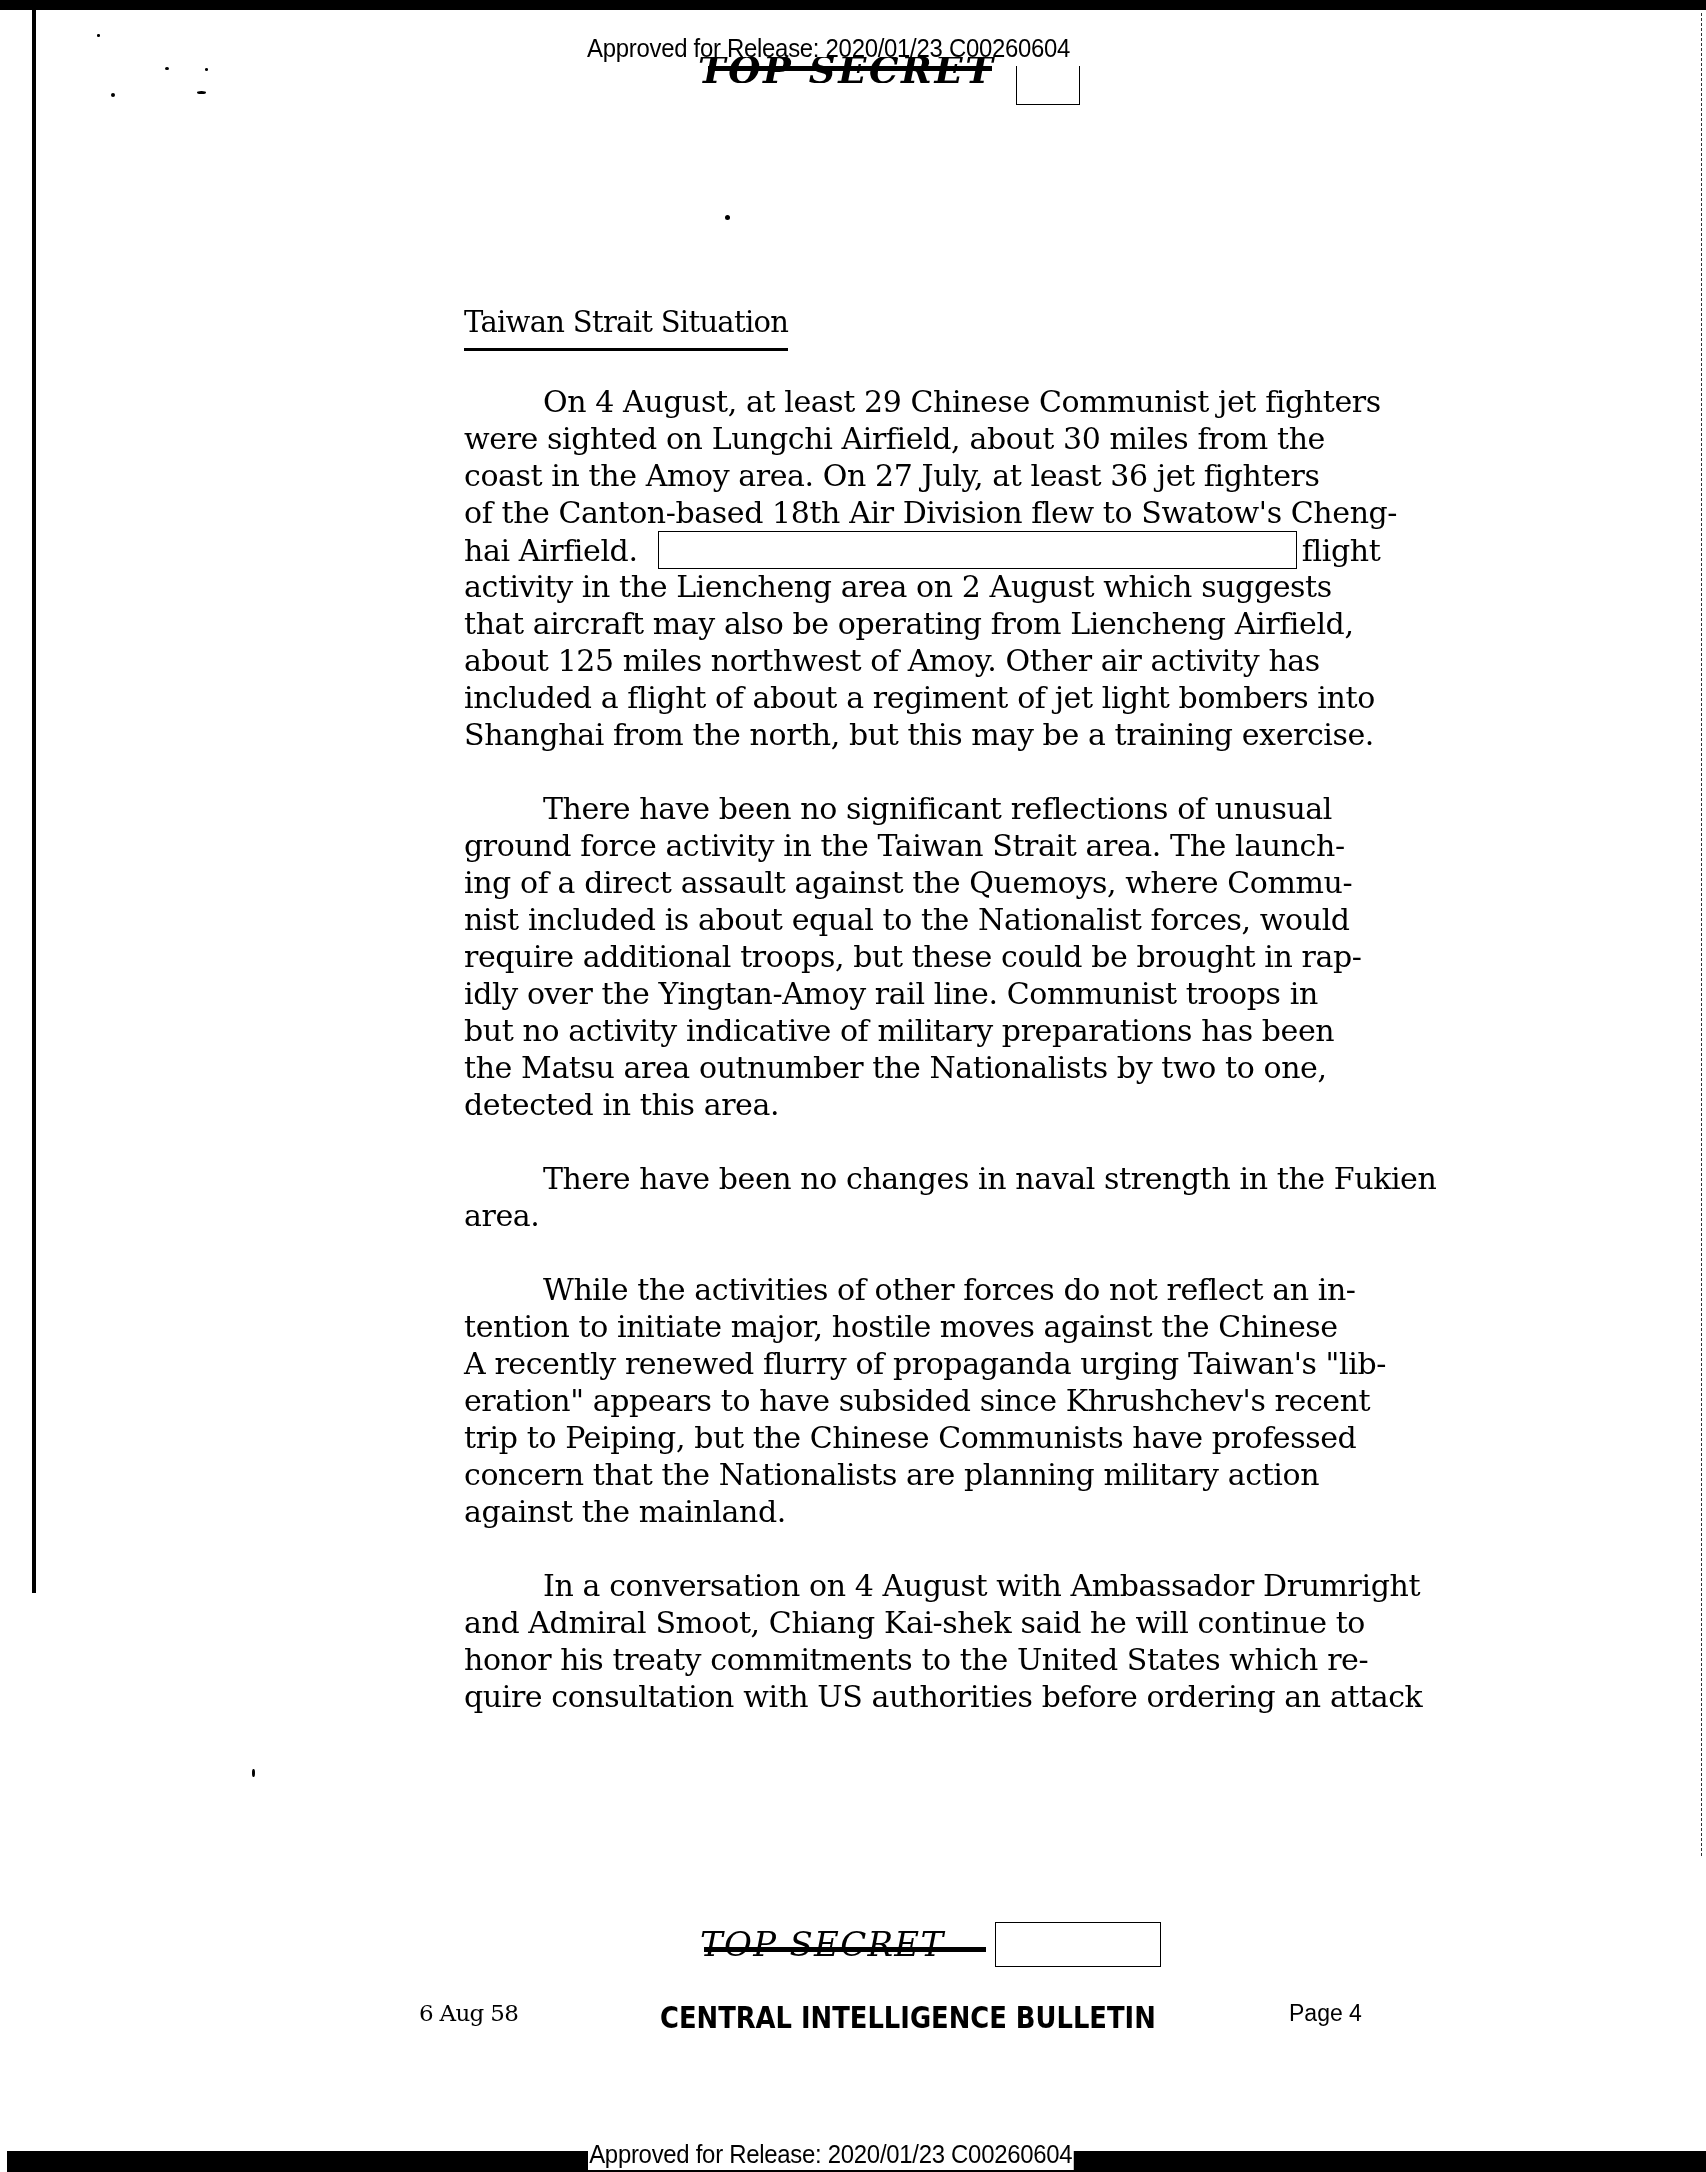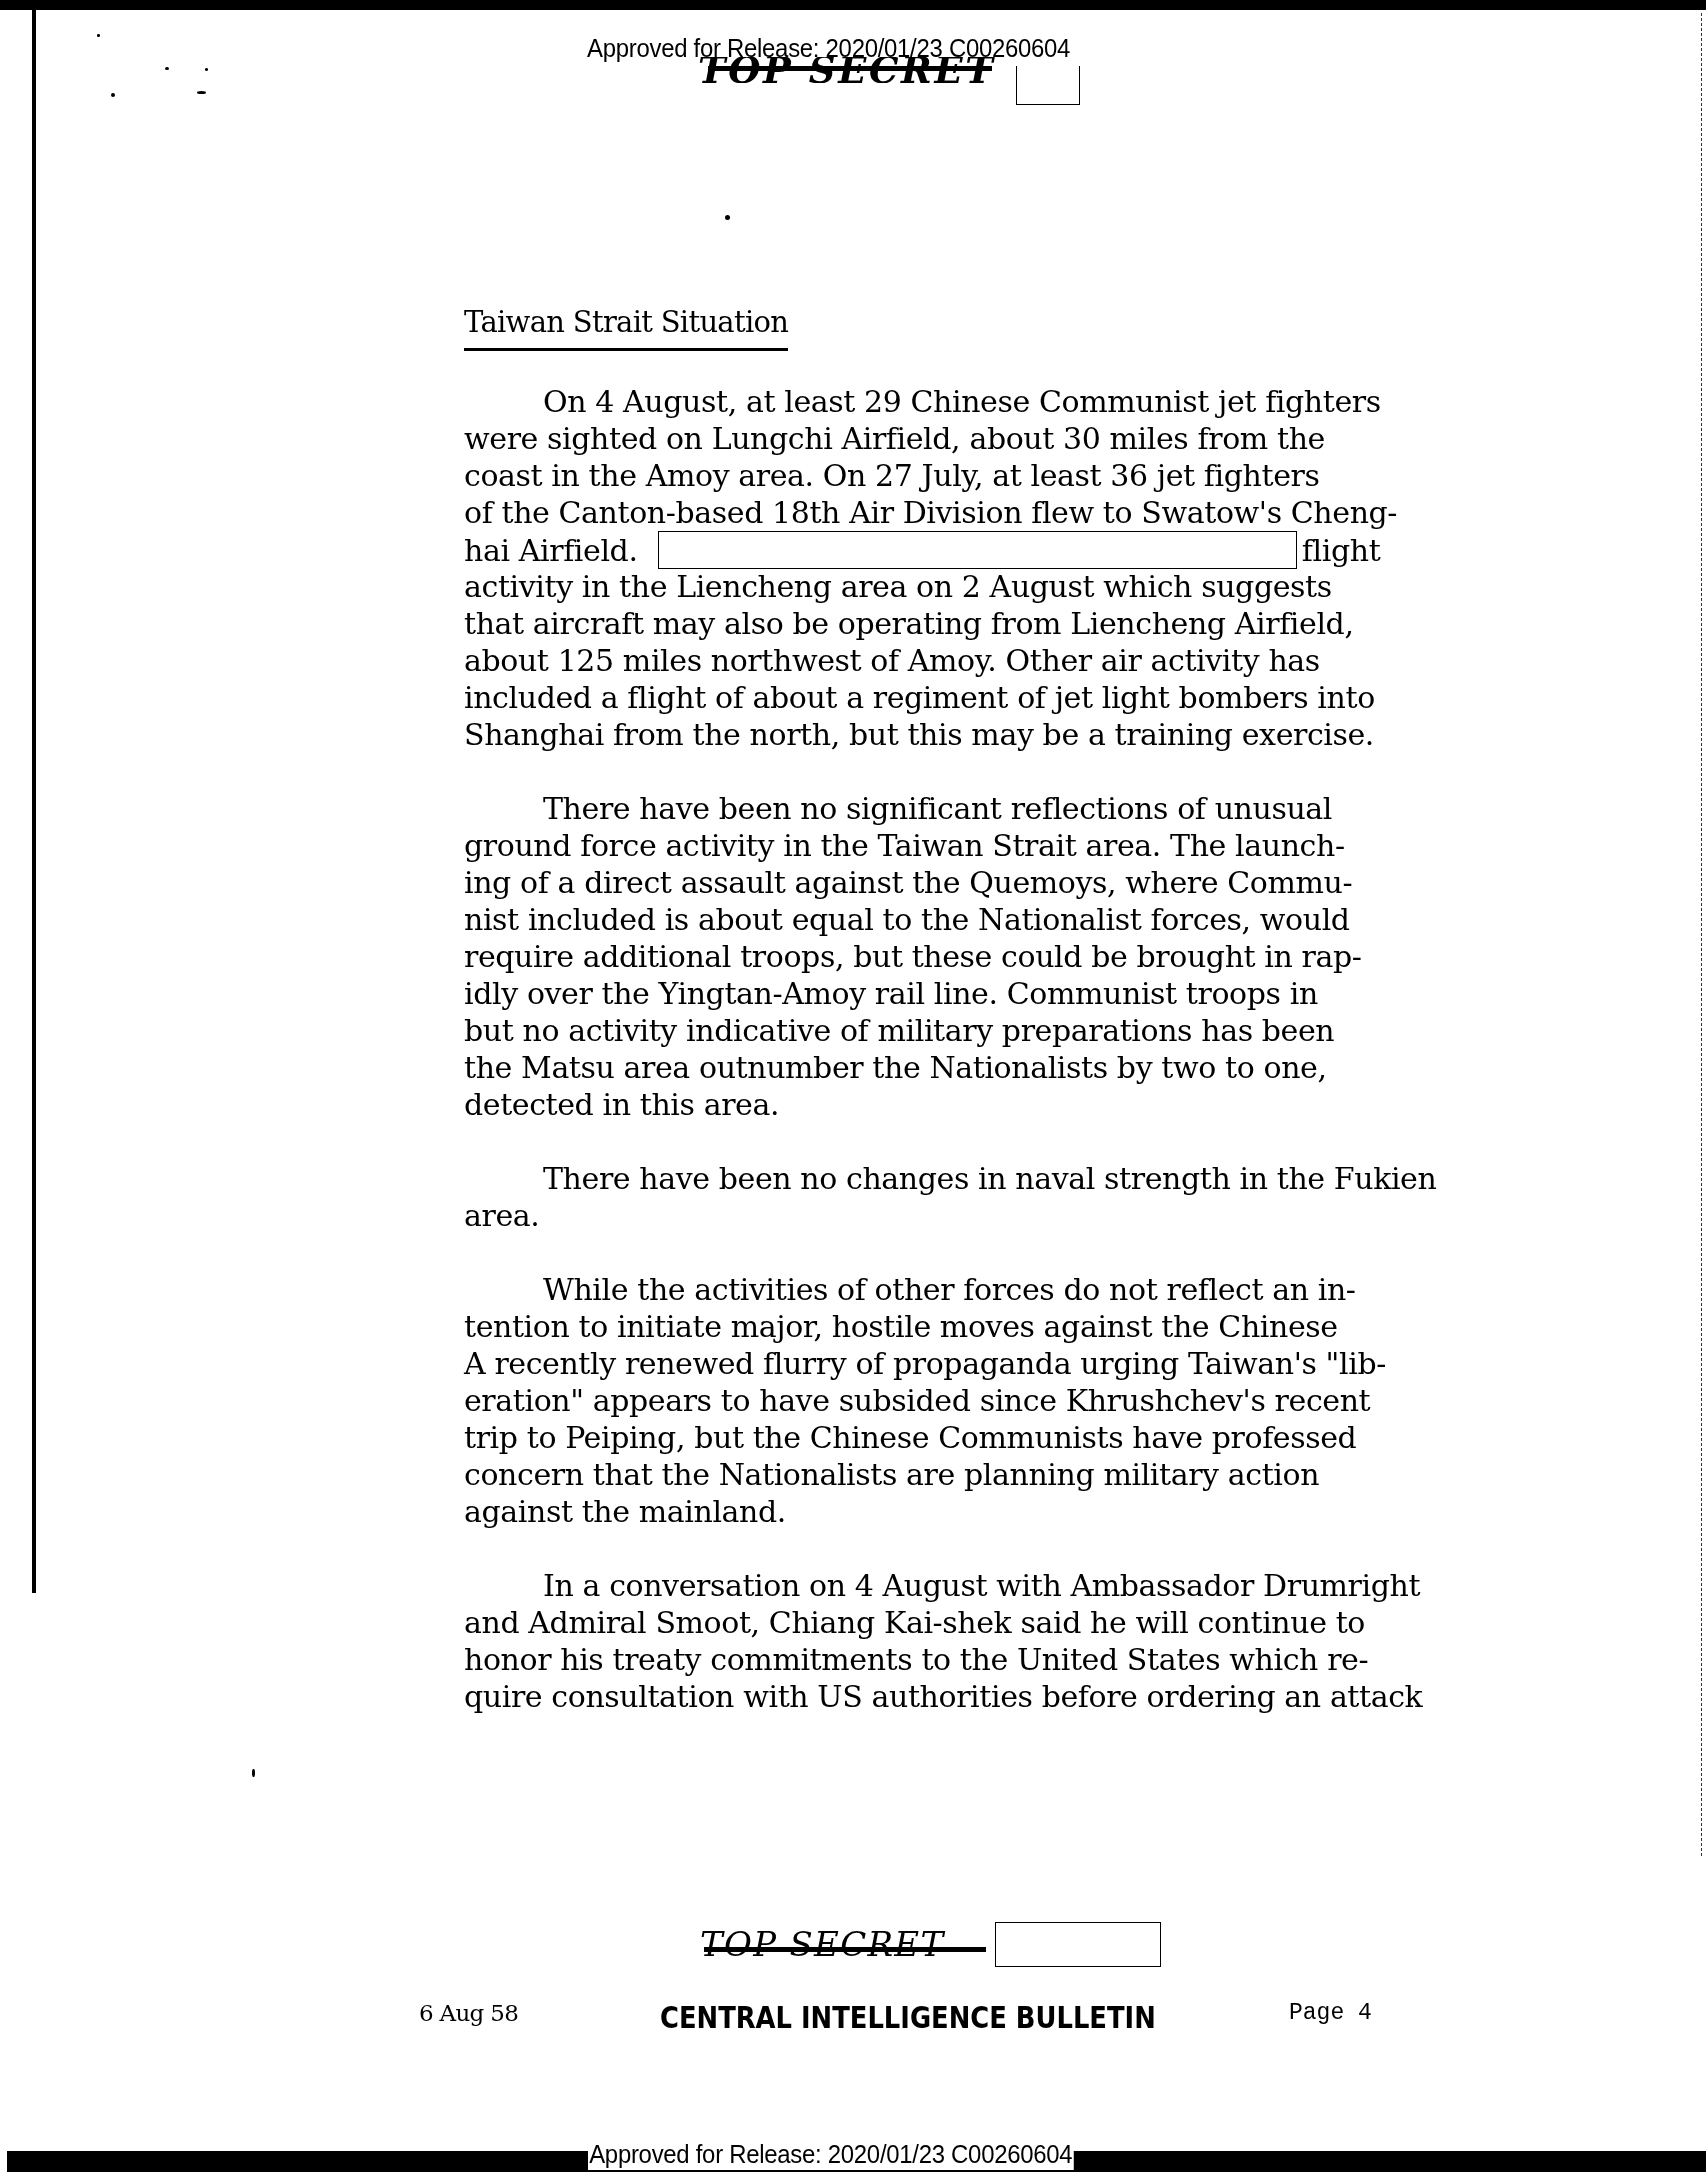--- a/index.html
+++ b/index.html
@@ -155,21 +155,21 @@
       left: 660px;
       font-family: "DejaVu Sans", sans-serif;
       font-weight: bold;
       font-size: 30px;
       letter-spacing: 0px;
       transform: scaleX(0.86);
       transform-origin: left top;
     }
     .footer-page {
       left: 1289px;
-      font-family: Liberation Mono, monospace;
+      font-family: Liberation Sans, sans-serif;
       letter-spacing: 0px;
     }
     .speck {
       position: absolute;
       background: #000;
       border-radius: 50%;
     }
   </style>
 </head>
 <body>

